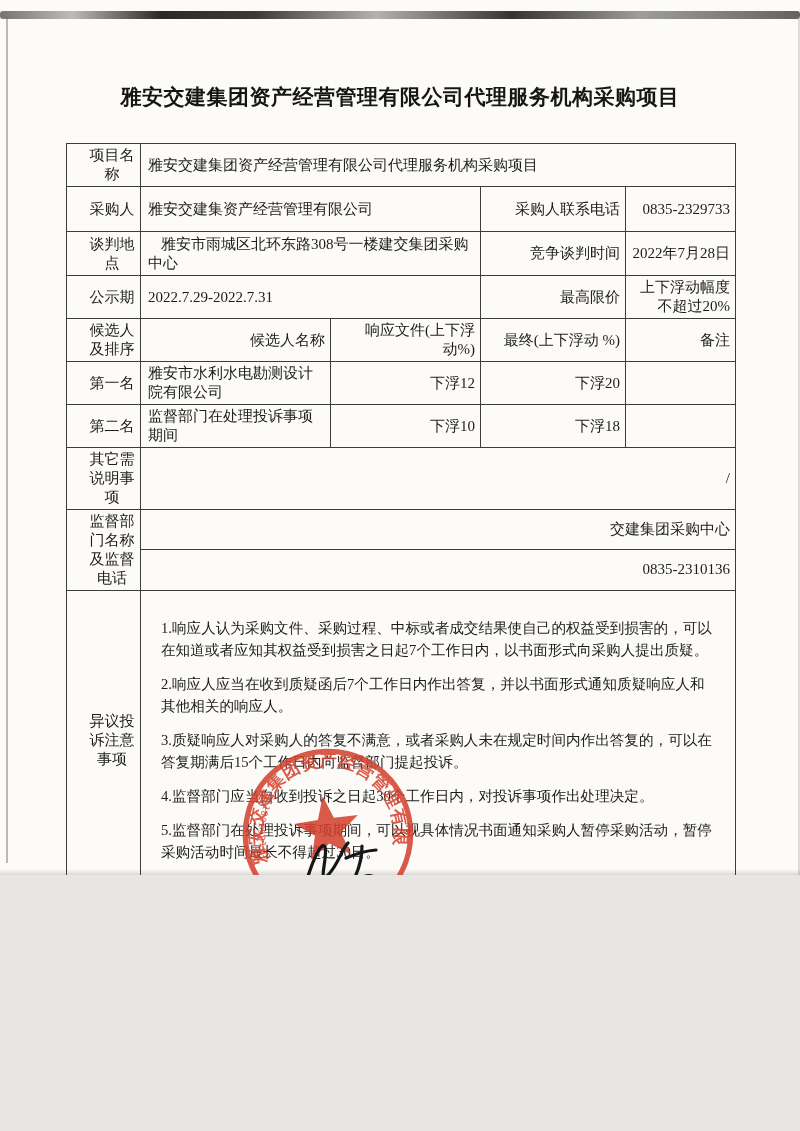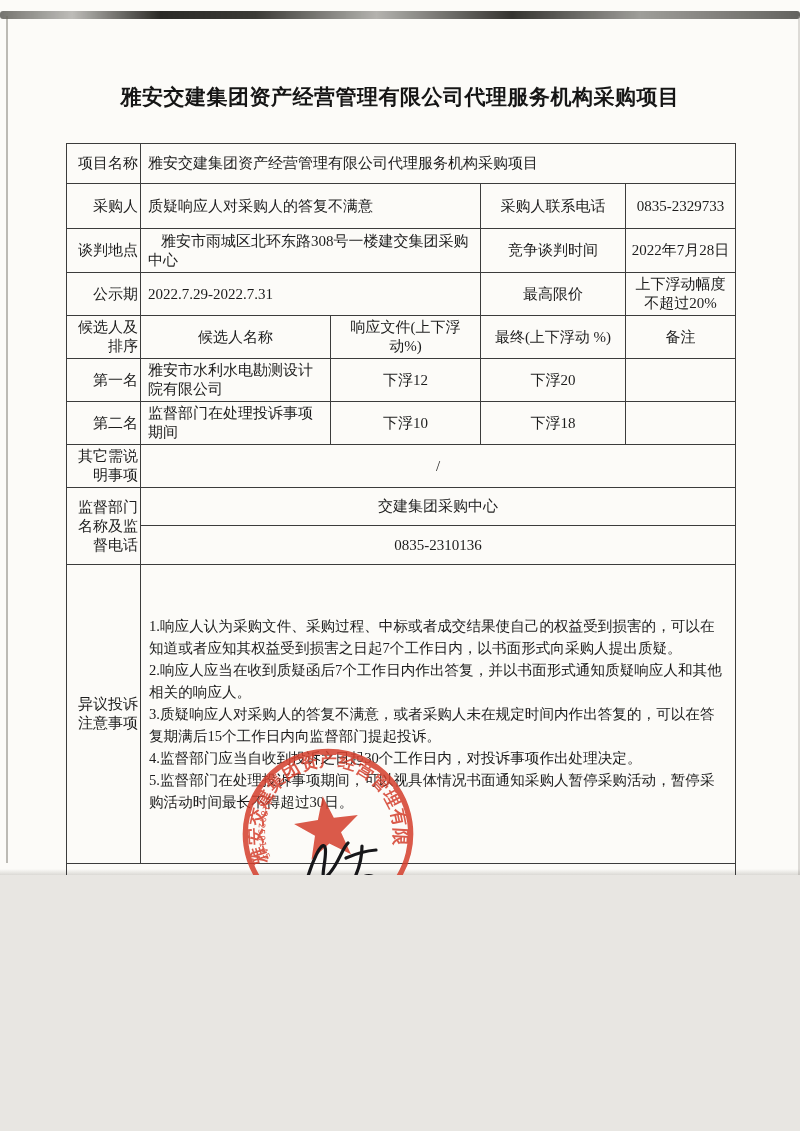--- a/index.html
+++ b/index.html
@@ -17,26 +17,26 @@
   .scan-edge-right{position:absolute;right:0;top:16px;bottom:0;width:2px;background:rgba(150,146,140,.30);}
   .scan-bottom{position:absolute;left:0;bottom:0;width:100%;height:6px;background:linear-gradient(0deg,rgba(120,116,108,.25),rgba(120,116,108,0));}
 
   .title{position:absolute;left:0;top:82px;width:100%;text-align:center;font-weight:bold;
     font-size:21px;line-height:30px;letter-spacing:.5px;color:#151515;}
 
   table.doc{position:absolute;left:66px;top:143px;width:669px;border-collapse:collapse;table-layout:fixed;
     font-size:15px;color:#1c1c1c;}
   table.doc, table.doc td{border:1.6px solid #3c3c3c;}
   td{padding:2px 5px;vertical-align:middle;line-height:19px;word-break:break-all;}
-  td.lab{text-align:right;padding-left:11px;padding-right:2px;}
-  td.ctr{text-align:center;}
+  td.lab{text-align:center;padding-left:19px;padding-right:2px;}
+  td.ctr{text-align:right;}
   td.lft{text-align:left;padding-left:7px;}
   .indent1{text-indent:13px;}
   .objection{font-size:14.6px;line-height:22px;text-align:left;padding:4px 8px 4px 8px;}
-  .objection div{margin:0;}
+  .objection div{margin:12px;}
   .sig-cell{font-size:15.5px;padding-left:20px;}
 
   .stamp{position:absolute;left:222px;top:728px;width:212px;height:212px;opacity:.86;
     transform:rotate(-8deg);pointer-events:none;}
   .signature{position:absolute;left:296px;top:834px;width:96px;height:66px;pointer-events:none;}
 </style>
 </head>
 <body>
 
 <div class="page">
@@ -60,21 +60,21 @@
     </colgroup>
 
     <tbody>
         <tr style="height:40px">
       <td class="lab">项目名称</td>
       <td class="lft" colspan="4">雅安交建集团资产经营管理有限公司代理服务机构采购项目</td>
     </tr>
 
     <tr style="height:45px">
       <td class="lab">采购人</td>
-      <td class="lft" colspan="2">质疑响应人对采购人的答复不满意</td>
+      <td class="lft" colspan="2">雅安交建集资产经营管理有限公司</td>
       <td class="ctr">采购人联系电话</td>
       <td class="ctr">0835-2329733</td>
     </tr>
 
     <tr style="height:44px">
       <td class="lab">谈判地点</td>
       <td class="lft indent1" colspan="2">雅安市雨城区北环东路308号一楼建交集团采购中心</td>
       <td class="ctr">竞争谈判时间</td>
       <td class="ctr">2022年7月28日</td>
     </tr>

